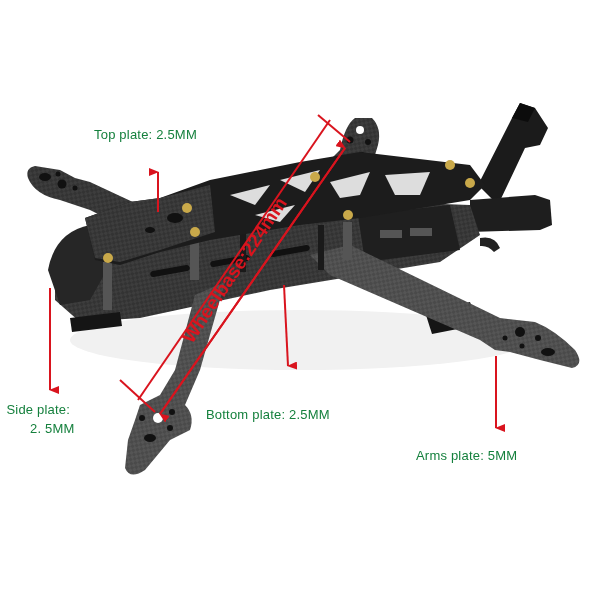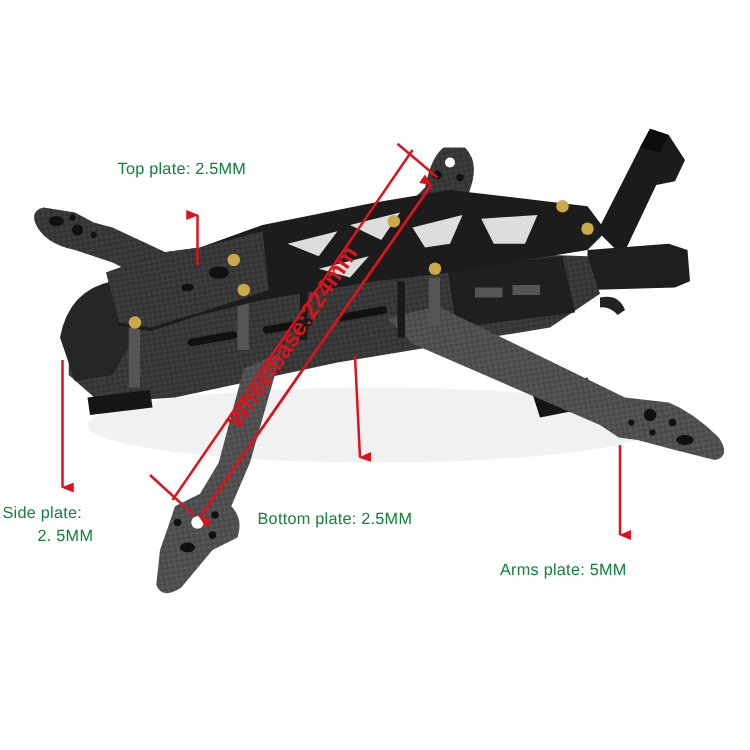--- a/index.html
+++ b/index.html
@@ -151,22 +151,22 @@
       <line x1="138" y1="400" x2="330" y2="120"></line>
       <line x1="120" y1="380" x2="155" y2="412"></line>
       <line x1="318" y1="115" x2="350" y2="142"></line>
     </g>
   </svg>
 
   <div class="label" style="left:94px; top:128px;">Top plate: 2.5MM</div>
 
   <div class="wheelbase" style="left:178px; top:335px; transform: rotate(-56deg);">Wheelbase:224mm</div>
 
-  <div class="label" style="left:2px; top:403px;">
+  <div class="label" style="left:2px; top:403px;text-align:center;">
     <div>Side plate:</div>
     <div style="margin-top:4px;margin-left:28px;">2. 5MM</div>
   </div>
 
   <div class="label" style="left:206px; top:408px;">Bottom plate: 2.5MM</div>
 
-  <div class="label" style="left:400px; top:449px;">Arms plate: 5MM</div>
+  <div class="label" style="left:416px; top:449px;">Arms plate: 5MM</div>
 
 </div>
 
 </body></html>

